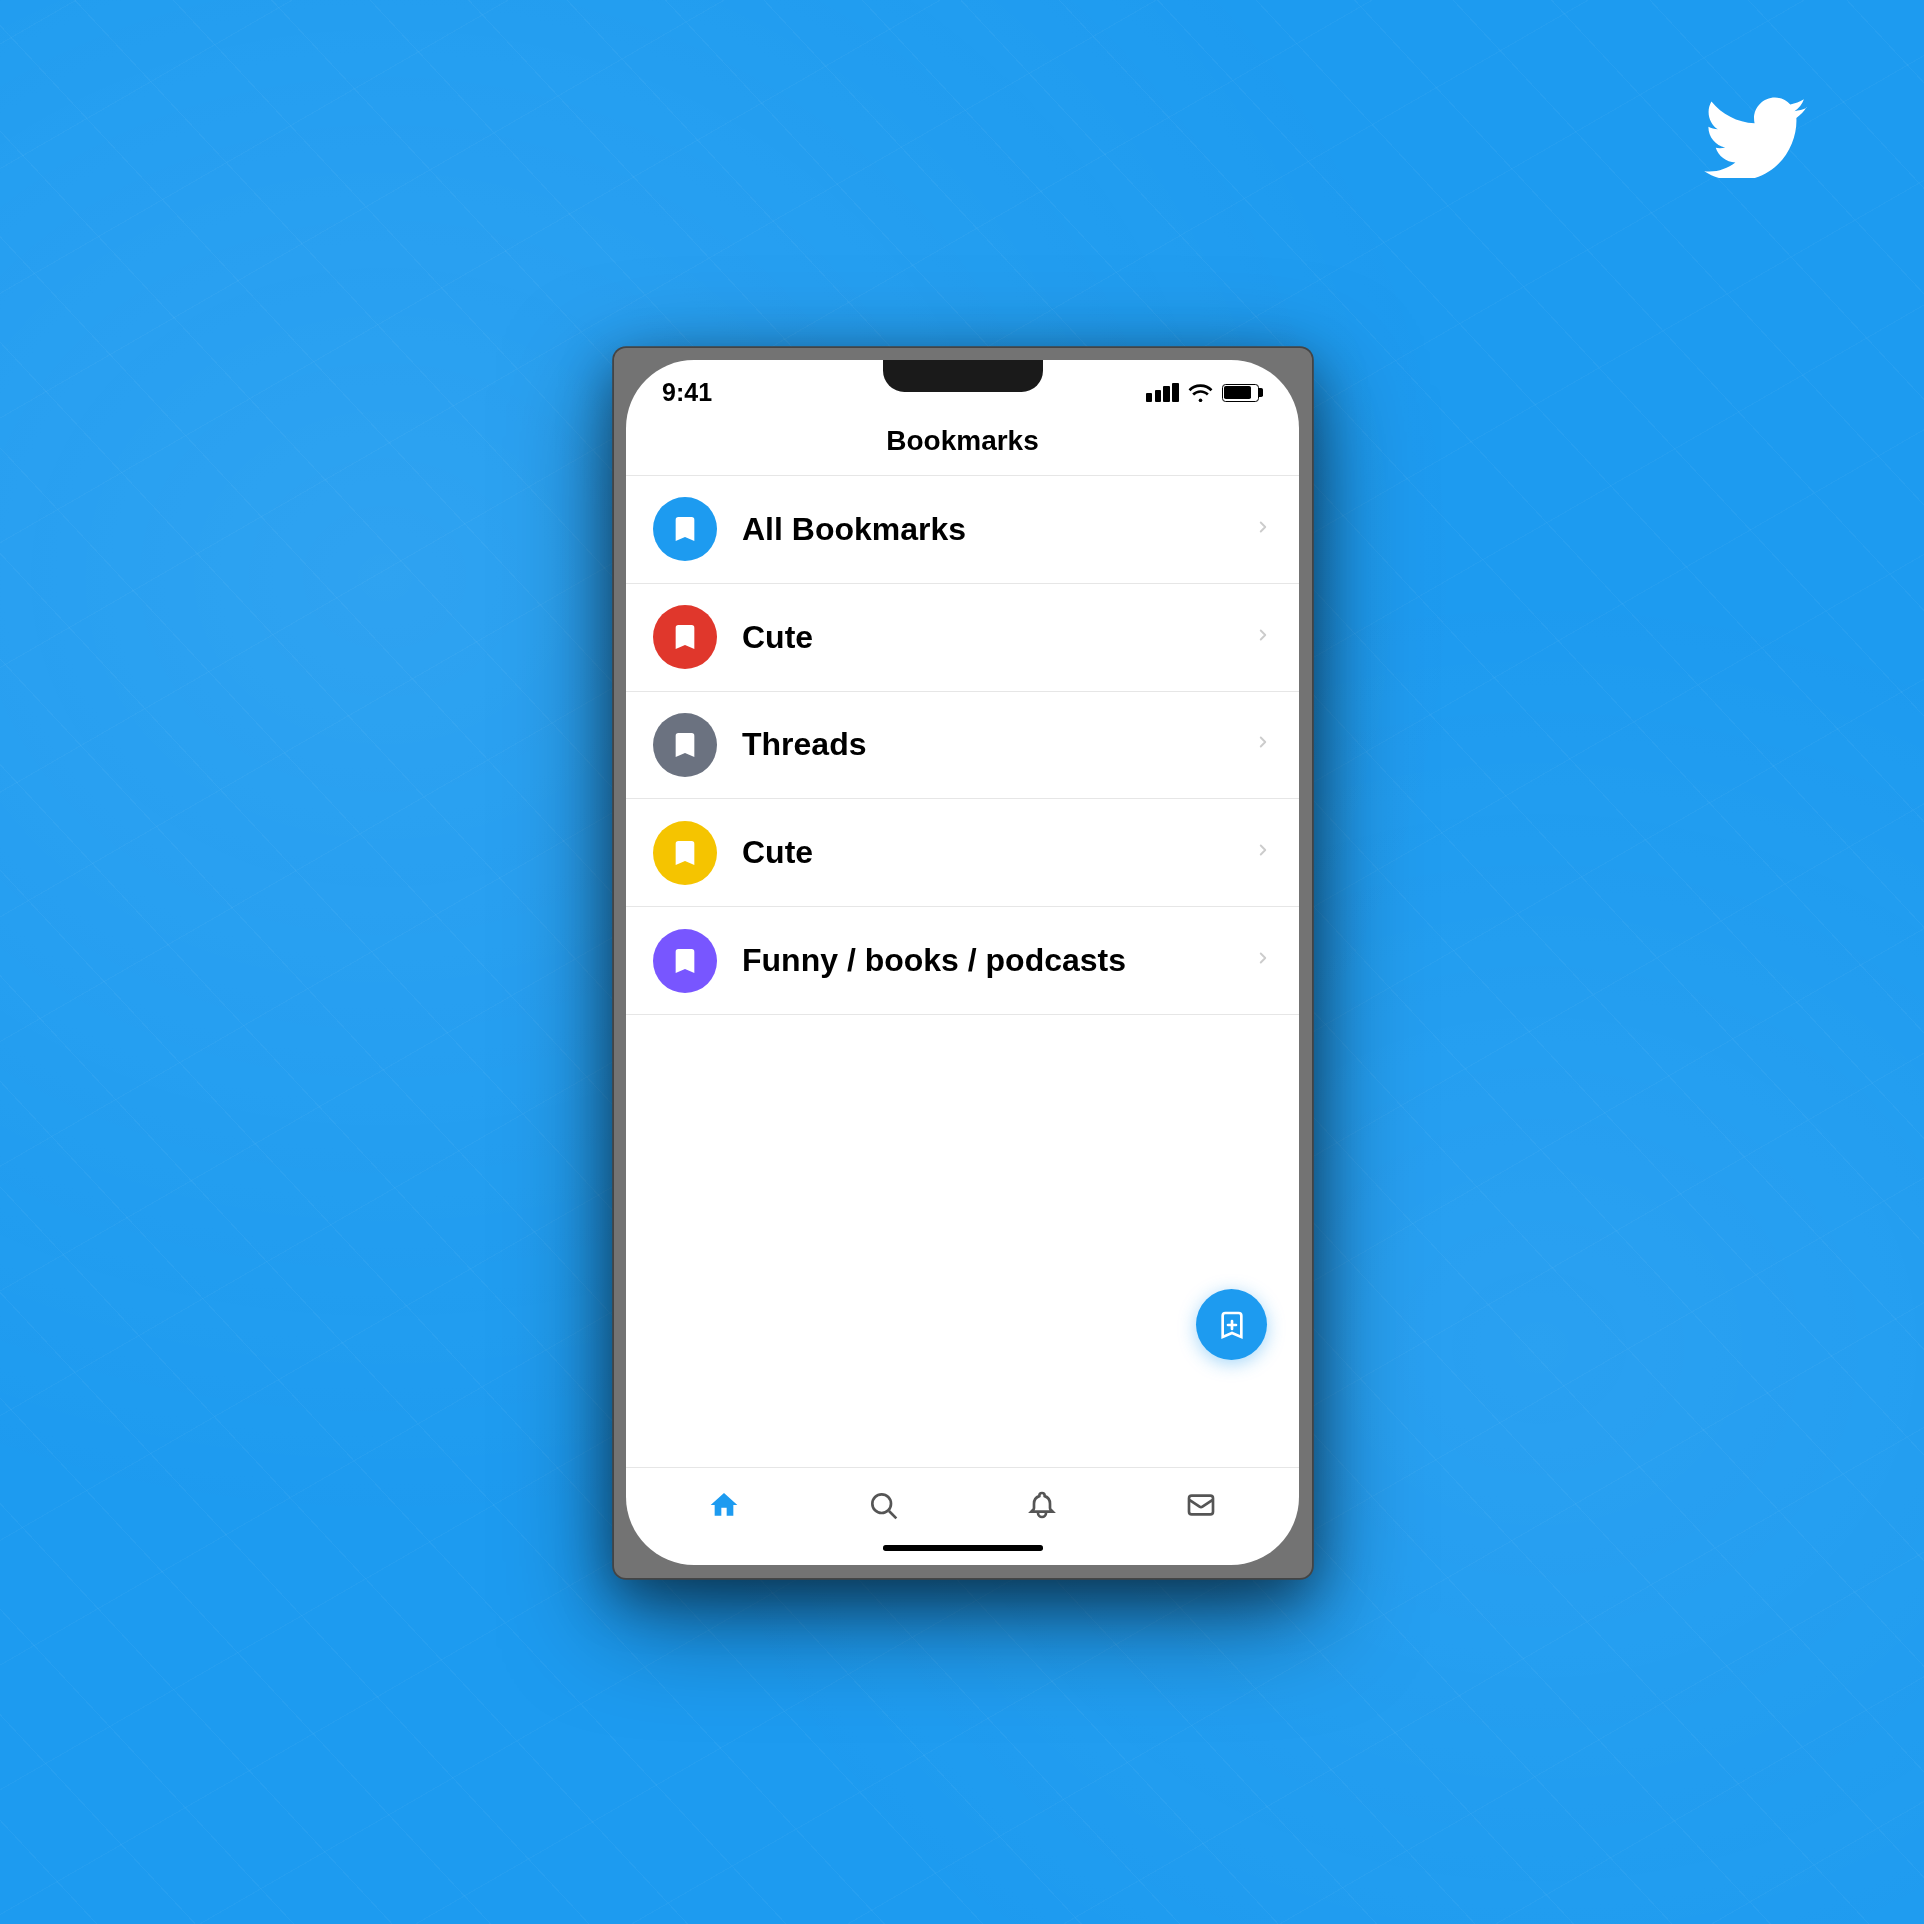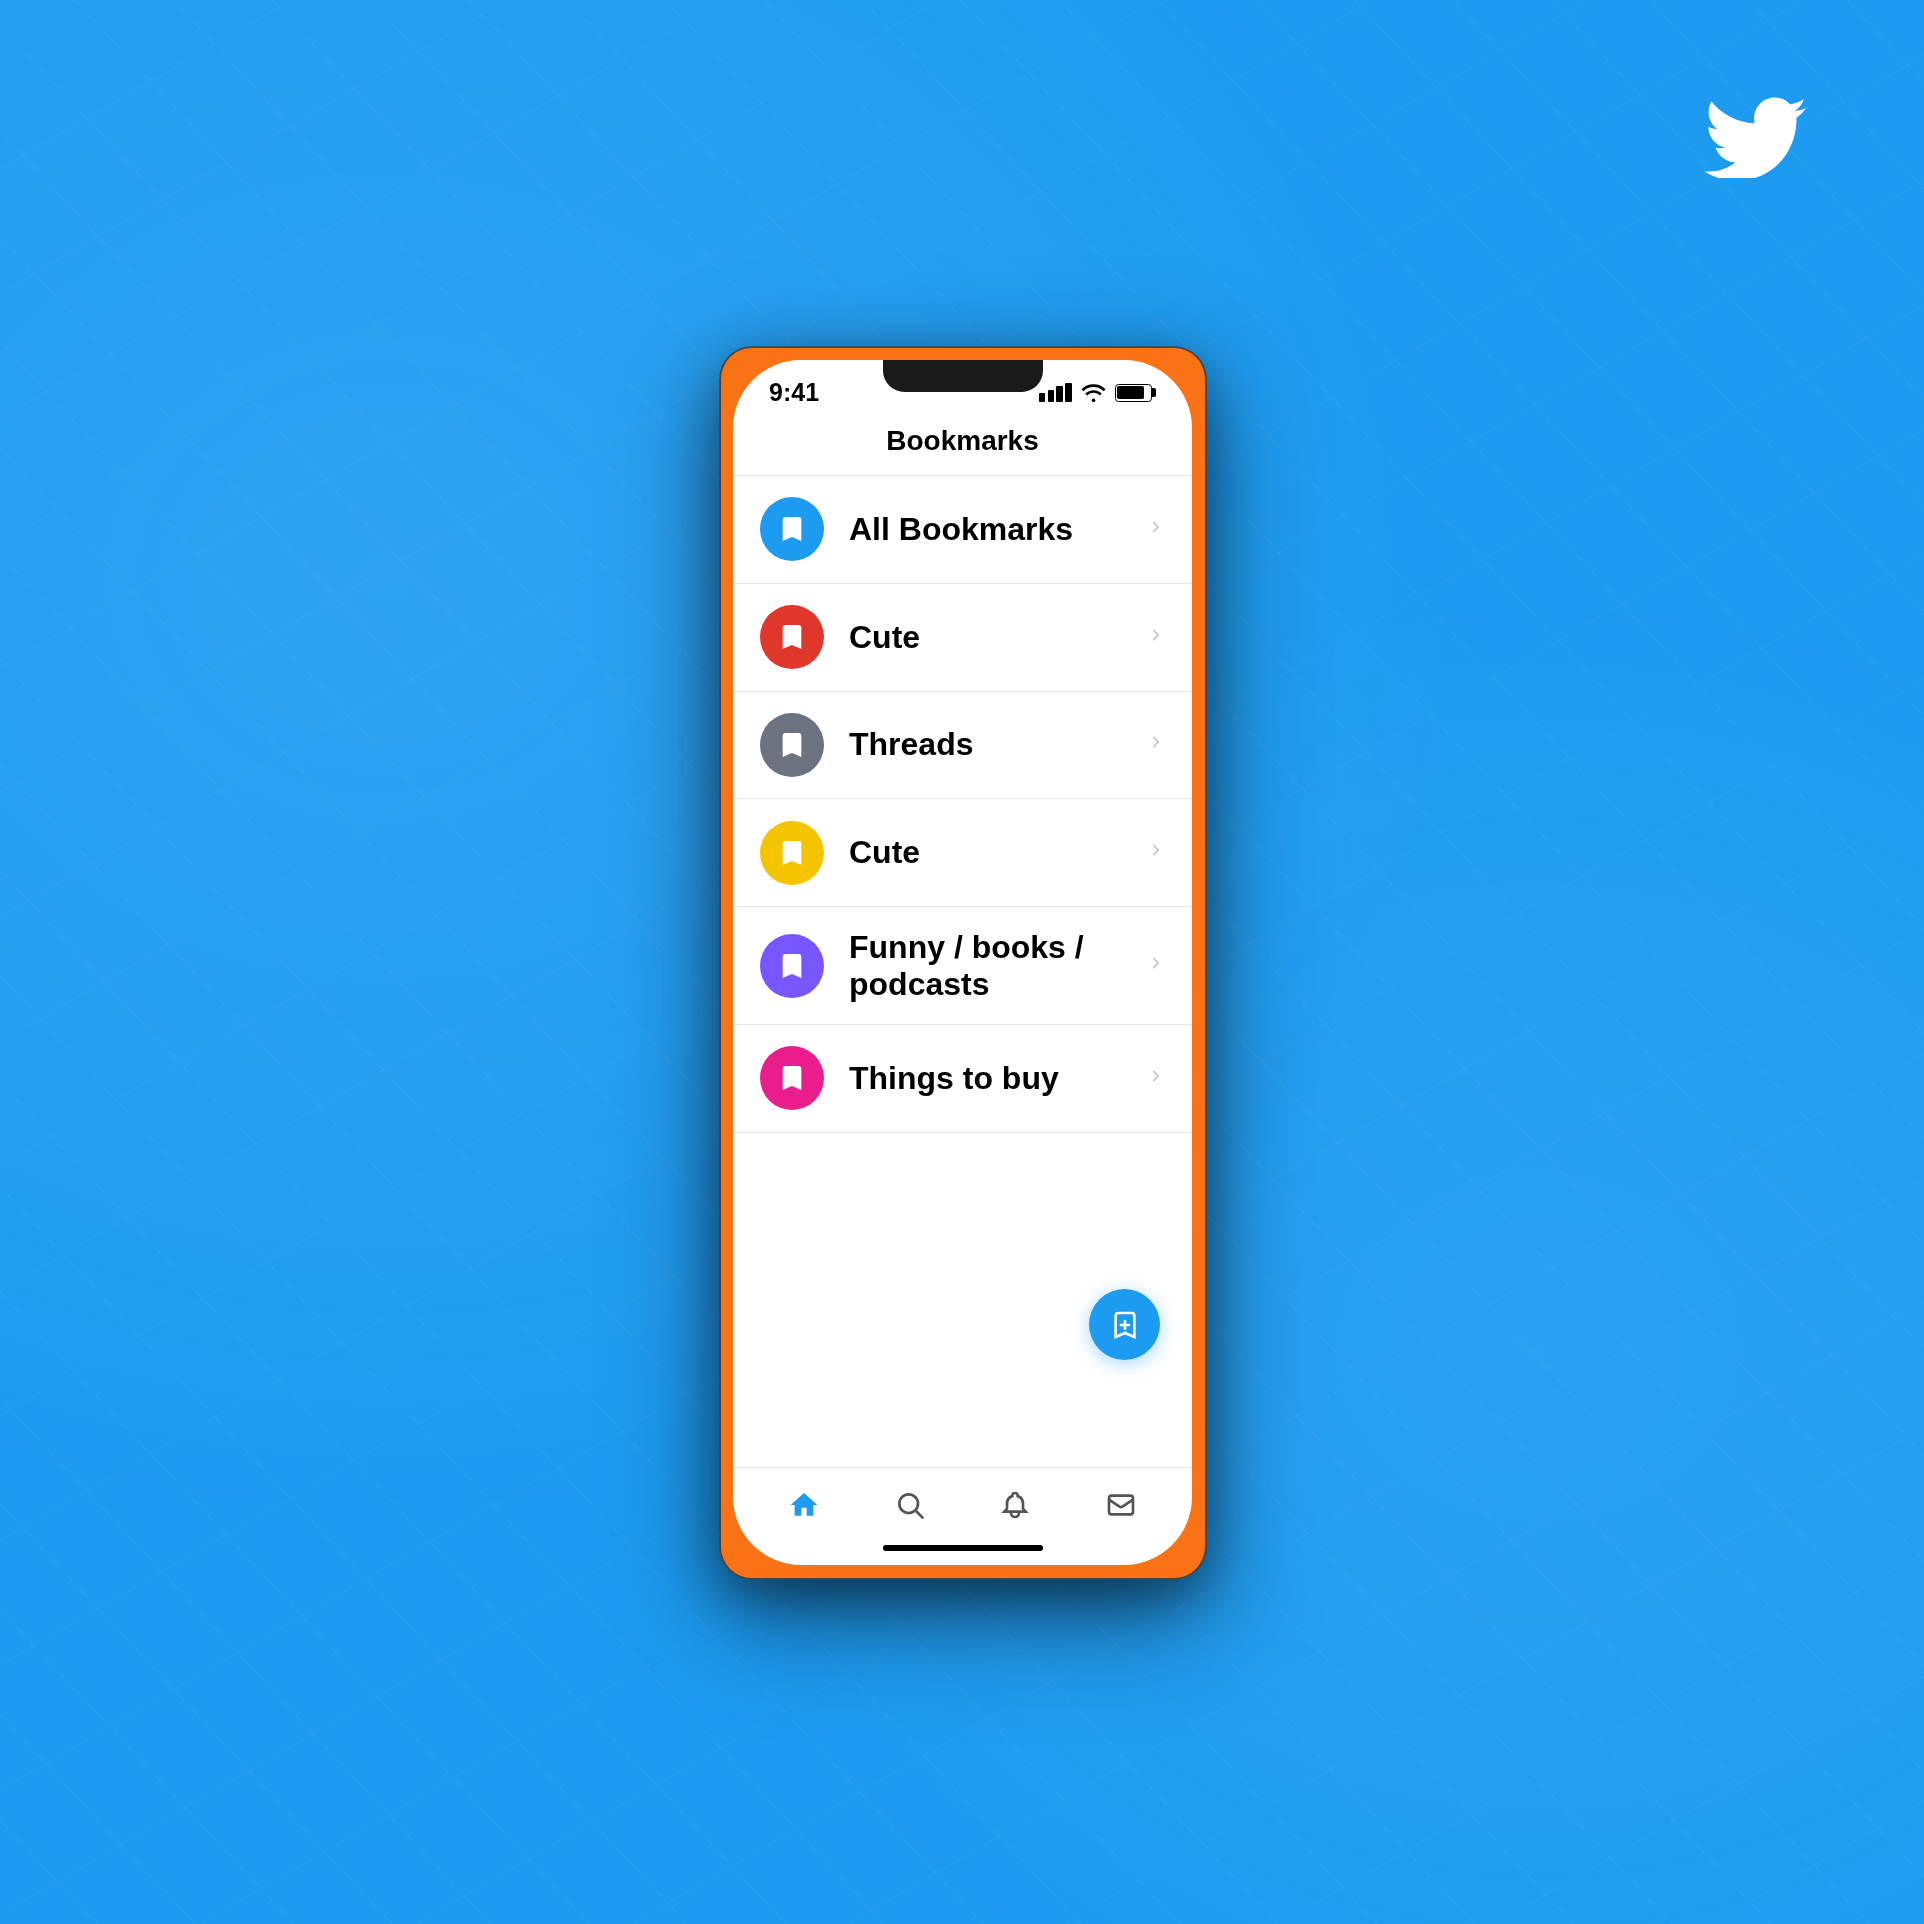--- a/index.html
+++ b/index.html
@@ -44,24 +44,24 @@
 
     
     .twitter-logo {
       position: absolute;
       top: 89px;
       right: 116px;
     }
 
     
     .phone {
-      width: 484px;
+      width: 698px;
       height: 1230px;
-      background: #f97316;
-      border-radius: 31px;
+      background: #737373;
+      border-radius: 12px;
       padding: 12.5px;
       box-shadow:
         0 0 0 1.8px #444,
         0 36px 107px rgba(0,0,0,0.5),
         0 18px 53px rgba(0,0,0,0.4);
       position: relative;
     }
 
     .phone-inner {
       width: 100%;
@@ -353,33 +353,20 @@
         <path d="M17 3H7a2 2 0 00-2 2v16l7-3 7 3V5a2 2 0 00-2-2z"></path>
       </svg>
     </div>
             <span class="bookmark-label">Funny / books / podcasts</span>
             <span class="chevron">
       <svg width="18" height="18" viewBox="0 0 24 24" fill="none" stroke="#ccc" stroke-width="2.5" stroke-linecap="round" stroke-linejoin="round">
         <polyline points="9 18 15 12 9 6"></polyline>
       </svg>
     </span>
           </div>
-          <div class="bookmark-item">
-            <div class="bookmark-icon-circle" style="background: rgb(233, 30, 140);">
-      <svg width="32" height="32" viewBox="0 0 24 24" fill="white">
-        <path d="M17 3H7a2 2 0 00-2 2v16l7-3 7 3V5a2 2 0 00-2-2z"></path>
-      </svg>
-    </div>
-            <span class="bookmark-label">Things to buy</span>
-            <span class="chevron">
-      <svg width="18" height="18" viewBox="0 0 24 24" fill="none" stroke="#ccc" stroke-width="2.5" stroke-linecap="round" stroke-linejoin="round">
-        <polyline points="9 18 15 12 9 6"></polyline>
-      </svg>
-    </span>
-          </div>
         </div>
 
       <div class="fab">
         <svg width="32" height="32" viewBox="0 0 24 24" fill="none">
           <path d="M17 3H7a2 2 0 00-2 2v16l7-3 7 3V5a2 2 0 00-2-2z" stroke="white" stroke-width="2" fill="none"></path>
           <line x1="12" y1="9" x2="12" y2="15" stroke="white" stroke-width="2" stroke-linecap="round"></line>
           <line x1="9" y1="12" x2="15" y2="12" stroke="white" stroke-width="2" stroke-linecap="round"></line>
         </svg>
       </div>
     </div>

